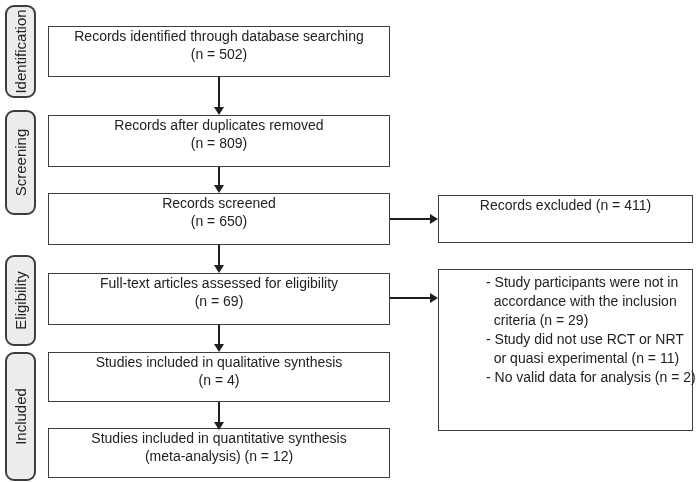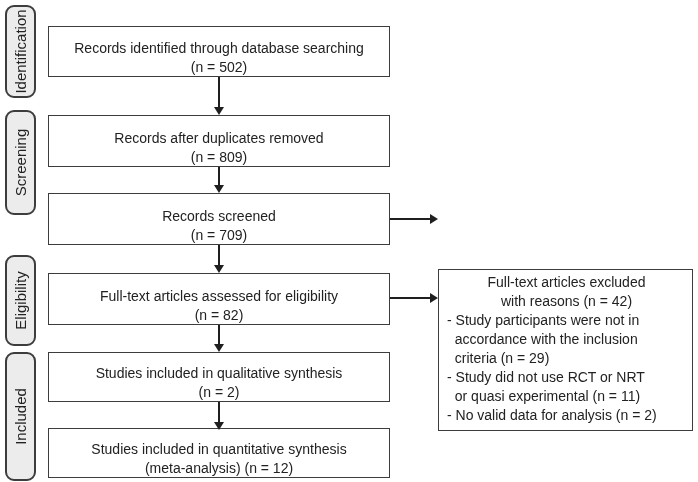--- a/index.html
+++ b/index.html
@@ -39,21 +39,21 @@
     font-size: 15px;
     color: var(--text);
   }
 
   
   .box {
     position: absolute;
     background: #ffffff;
     border: 1.5px solid var(--border);
     display: flex;
-    align-items: flex-end;
+    align-items: flex-start;
     justify-content: center;
     text-align: center;
     font-size: 14px;
     line-height: 1.32;
   }
   .box.main { left: 48px; width: 342px; }
   .box.side { left: 438px; width: 255px; }
   .box-text { white-space: pre-line; }
 
   .box.reasons-box {
@@ -114,38 +114,39 @@
   <div class="box main" style="top:26px; height:51px">
     <span class="box-text">Records identified through database searching
 (n = 502)</span>
   </div>
   <div class="box main" style="top:115px; height:52px">
     <span class="box-text">Records after duplicates removed
 (n = 809)</span>
   </div>
   <div class="box main" style="top:193px; height:52px">
     <span class="box-text">Records screened
-(n = 709)</span>
+(n = 650)</span>
   </div>
   <div class="box main" style="top:273px; height:52px">
     <span class="box-text">Full-text articles assessed for eligibility
-(n = 82)</span>
+(n = 69)</span>
   </div>
   <div class="box main" style="top:352px; height:50px">
     <span class="box-text">Studies included in qualitative synthesis
-(n = 2)</span>
+(n = 4)</span>
   </div>
   <div class="box main" style="top:428px; height:50px">
     <span class="box-text">Studies included in quantitative synthesis
 (meta-analysis) (n = 12)</span>
   </div>
 
+  <div class="box side" style="top:195px; height:48px">
+    <span class="box-text">Records excluded (n = 411)</span>
+  </div>
   <div class="box side reasons-box" style="top:269px; height:162px">
-    <div class="side-header">Full-text articles excluded
-with reasons (n = 42)</div>
     <div class="side-reasons">- Study participants were not in
   accordance with the inclusion
   criteria (n = 29)
 - Study did not use RCT or NRT
   or quasi experimental (n = 11)
 - No valid data for analysis (n = 2)</div>
   </div>
 
   <div class="varrow" style="left:219px; top:77px; height:38px">
       <i class="line"></i>

